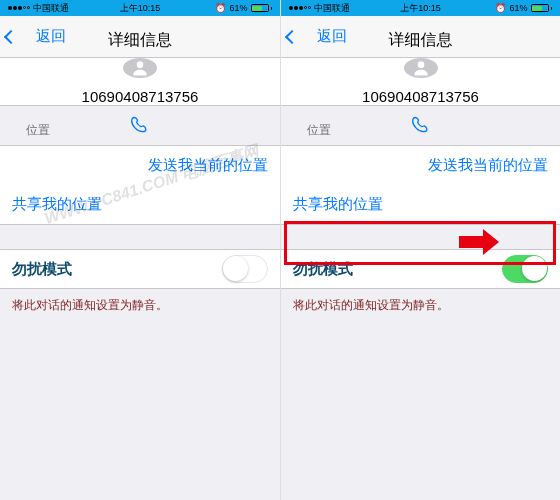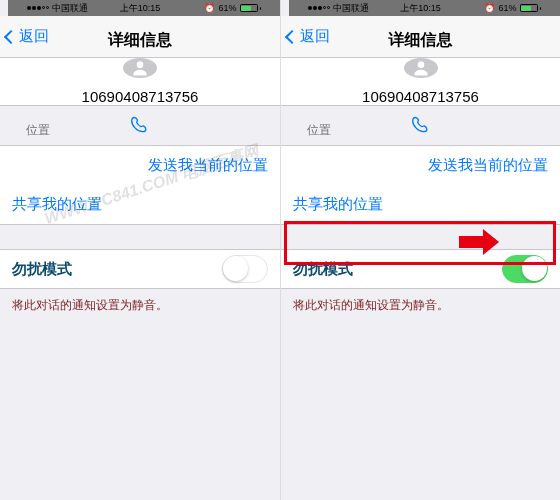--- a/index.html
+++ b/index.html
@@ -1,33 +1,33 @@
 <!DOCTYPE html>
 <html><head>
 <meta charset="utf-8">
 <style>
   * { box-sizing: border-box; margin: 0; padding: 0; }
   body { font-family: -apple-system, "Helvetica Neue", sans-serif; background: #fff; width: 560px; height: 500px; overflow: hidden; }
   .container { display: flex; width: 560px; height: 500px; }
   .screen { width: 280px; height: 500px; background: #efeff4; position: relative; overflow: hidden; }
   .screen + .screen { border-left: 1px solid #ddd; }
-  .statusbar { height: 16px; background: #737373; display: flex; align-items: center; justify-content: space-between; padding: 0 19px; font-size: 9px; color: #000; margin-left: 8px; }
+  .statusbar { height: 16px; background: #0ea5e9; display: flex; align-items: center; justify-content: space-between; padding: 0 8px; font-size: 9px; color: #000; }
   .sb-left, .sb-right { display: flex; align-items: center; gap: 3px; }
   .sb-center { position: absolute; left: 50%; transform: translateX(-50%); font-weight: 400; }
   .dots { display: flex; gap: 1px; }
   .dot { width: 4px; height: 4px; border-radius: 50%; background: #000; }
   .dot.empty { background: transparent; border: 0.5px solid #000; width: 3px; height: 3px; }
   .battery { display: flex; align-items: center; gap: 2px; }
   .batt-body { width: 18px; height: 8px; border: 0.8px solid #000; border-radius: 1.5px; position: relative; }
   .batt-fill { position: absolute; left: 0.5px; top: 0.5px; bottom: 0.5px; width: 61%; background: #4cd964; border-radius: 1px; }
   .batt-tip { width: 1.5px; height: 3px; background: #000; border-radius: 0 1px 1px 0; }
   .navbar { height: 42px; background: #f7f7f8; border-bottom: 0.5px solid #c8c7cc; display: flex; align-items: center; position: relative; padding: 0 6px; }
-  .back { display: flex; align-items: center; color: #007aff; font-size: 15px; gap: 3px; }
+  .back { display: flex; align-items: center; color: #007aff; font-size: 15px; gap: 20px; }
   .chev-left { width: 10px; height: 10px; border-left: 2px solid #007aff; border-bottom: 2px solid #007aff; transform: rotate(45deg); }
-  .navtitle { position: absolute; left: 50%; transform: translateX(-50%); font-size: 16px; font-weight: 700; color: #000; margin-top: 8px; }
+  .navtitle { position: absolute; left: 50%; transform: translateX(-50%); font-size: 16px; font-weight: 400; color: #000; margin-top: 8px; }
   .contact-row { height: 48px; background: #fff; border-bottom: 0.5px solid #c8c7cc; display: flex; align-items: center; padding: 0 12px; gap: 10px; flex-direction: column; }
   .avatar { width: 34px; height: 34px; border-radius: 50%; background: #c7c7cc; display: flex; align-items: center; justify-content: center; }
   .avatar svg { width: 20px; height: 20px; fill: #fff; }
   .contact-name { flex: 1; font-size: 15px; color: #000; font-weight: 500; }
   .action-icon { width: 26px; height: 26px; display: flex; align-items: center; justify-content: center; }
   .section-header { font-size: 12px; color: #6d6d72; padding: 16px 12px 6px; margin-left: 14px; }
   .cell { height: 40px; background: #fff; display: flex; align-items: center; padding: 0 12px; font-size: 15px; position: relative; }
   .cell.link { color: #007aff; }
   .cell.bt { border-top: 0.5px solid #c8c7cc; justify-content: flex-end; }
   .cell.bb { border-bottom: 0.5px solid #c8c7cc; }

